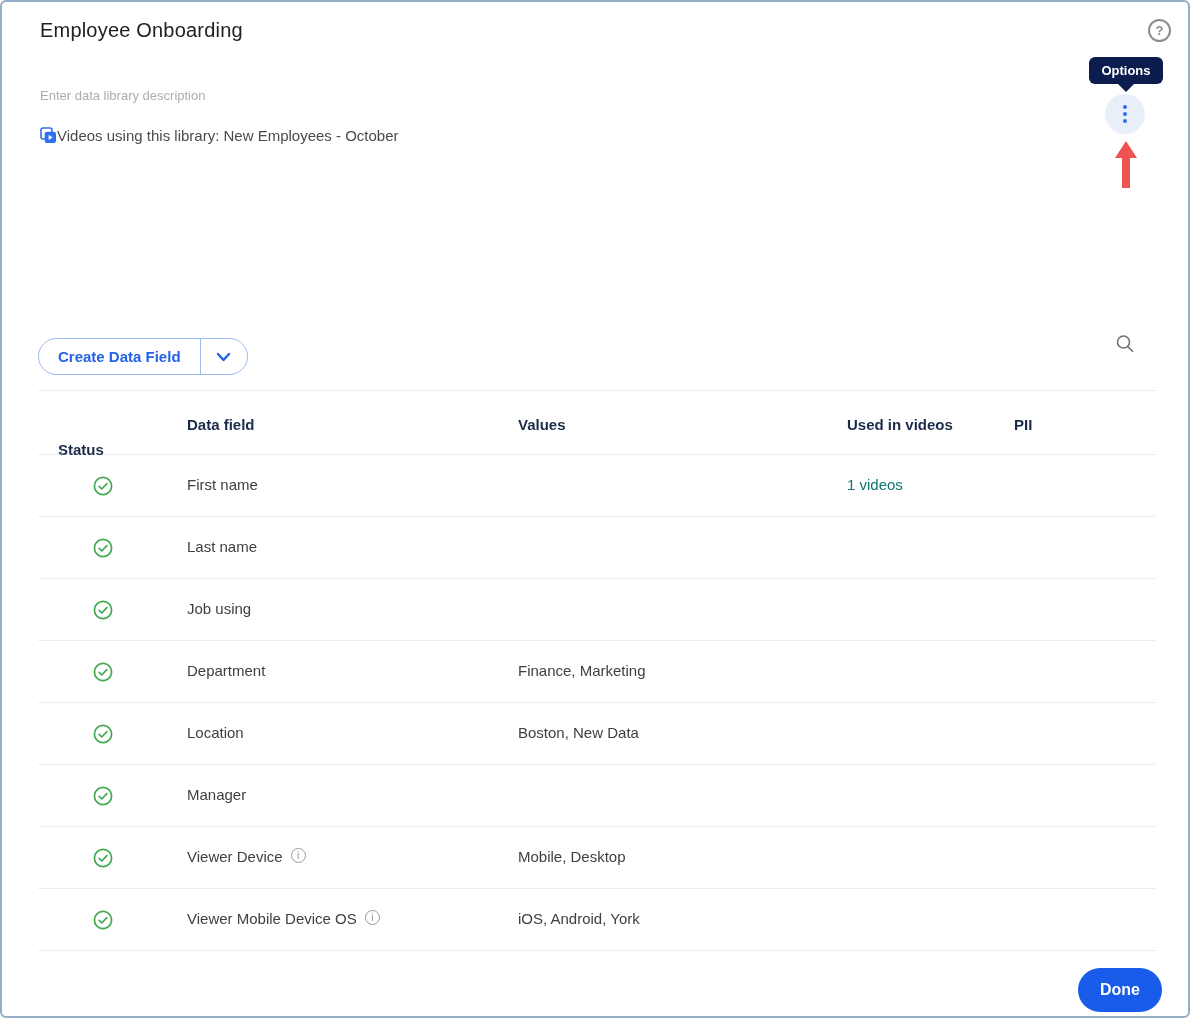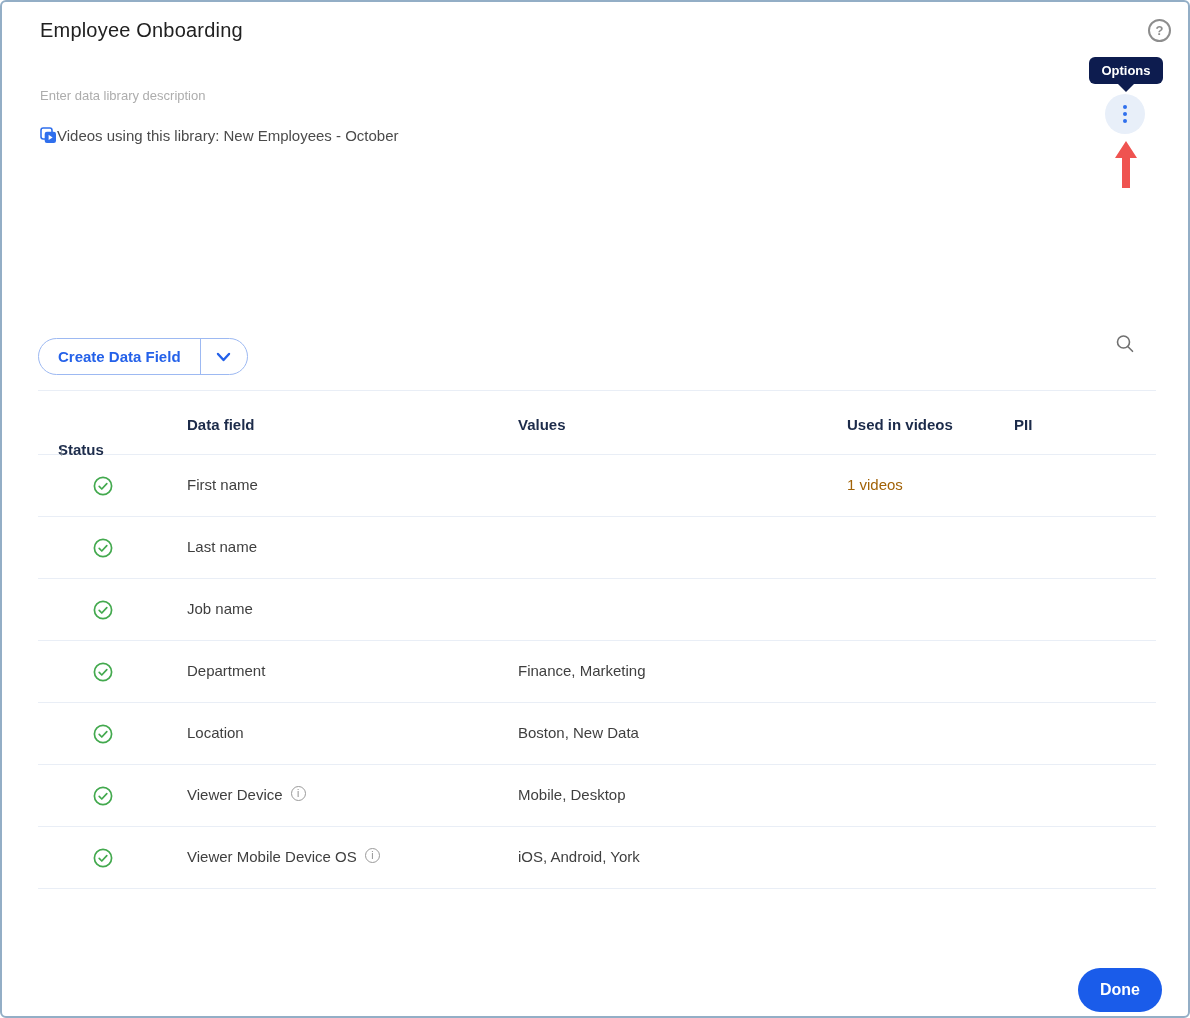--- a/index.html
+++ b/index.html
@@ -72,21 +72,21 @@
   .h-values { left:480px; }
   .h-used   { left:809px; }
   .h-pii    { left:976px; }
 
   .trow { position:relative; height:62px; border-bottom:1px solid #e9eef6; font-size:15px; color:#3f3f3f; }
   .trow .cell-status { position:absolute; left:55px; top:21px; width:20px; height:20px; }
   .trow .cell-field  { position:absolute; left:149px; top:21px; display:flex; align-items:flex-start; gap:8px; }
   .trow .cell-values { position:absolute; left:480px; top:21px; }
   .trow .cell-used   { position:absolute; left:809px; top:21px; }
   .trow .cell-pii    { position:absolute; left:976px; top:21px; }
-  .videos-link { color:#a16207; text-decoration:none; cursor:pointer;margin-top:31px; }
+  .videos-link { color:#0f766e; text-decoration:none; cursor:pointer;margin-top:31px; }
   .info-badge {
     width:15px; height:15px; border:1.2px solid #9a9a9a; border-radius:50%; color:#8a8a8a;
     font-size:10px; display:inline-flex; align-items:center; justify-content:center; cursor:pointer;
   }
 
   
   .done-btn {
     position:absolute; left:1076px; top:966px; width:84px; height:44px; border:none; border-radius:22px;
     background:#1a5cea; color:#fff; font-size:16px; font-weight:bold; font-family:"Liberation Sans", sans-serif;
     display:flex; align-items:center; justify-content:center; cursor:pointer;
@@ -195,21 +195,21 @@
   </div>
 
   <div class="trow">
     <span class="cell-status">
       <svg width="20" height="20" viewBox="0 0 20 20">
         <circle cx="10" cy="10" r="8.6" fill="none" stroke="#43a94e" stroke-width="1.7"></circle>
         <path d="M6.2 10.4 L8.8 13 L13.8 7.6" fill="none" stroke="#43a94e" stroke-width="1.7" stroke-linecap="round" stroke-linejoin="round"></path>
       </svg>
     </span>
     <span class="cell-field">
-      <span class="field-label">Job name</span>
+      <span class="field-label">Job using</span>
 
     </span>
     <span class="cell-values"></span>
     <span class="cell-used">
       
     </span>
     <span class="cell-pii"></span>
   </div>
 
   <div class="trow">
@@ -241,20 +241,37 @@
       <span class="field-label">Location</span>
 
     </span>
     <span class="cell-values">Boston, New Data</span>
     <span class="cell-used">
       
     </span>
     <span class="cell-pii"></span>
   </div>
 
+  <div class="trow">
+    <span class="cell-status">
+      <svg width="20" height="20" viewBox="0 0 20 20">
+        <circle cx="10" cy="10" r="8.6" fill="none" stroke="#43a94e" stroke-width="1.7"></circle>
+        <path d="M6.2 10.4 L8.8 13 L13.8 7.6" fill="none" stroke="#43a94e" stroke-width="1.7" stroke-linecap="round" stroke-linejoin="round"></path>
+      </svg>
+    </span>
+    <span class="cell-field">
+      <span class="field-label">Manager</span>
+
+    </span>
+    <span class="cell-values"></span>
+    <span class="cell-used">
+      
+    </span>
+    <span class="cell-pii"></span>
+  </div>
 
   <div class="trow">
     <span class="cell-status">
       <svg width="20" height="20" viewBox="0 0 20 20">
         <circle cx="10" cy="10" r="8.6" fill="none" stroke="#43a94e" stroke-width="1.7"></circle>
         <path d="M6.2 10.4 L8.8 13 L13.8 7.6" fill="none" stroke="#43a94e" stroke-width="1.7" stroke-linecap="round" stroke-linejoin="round"></path>
       </svg>
     </span>
     <span class="cell-field">
       <span class="field-label">Viewer Device</span>

